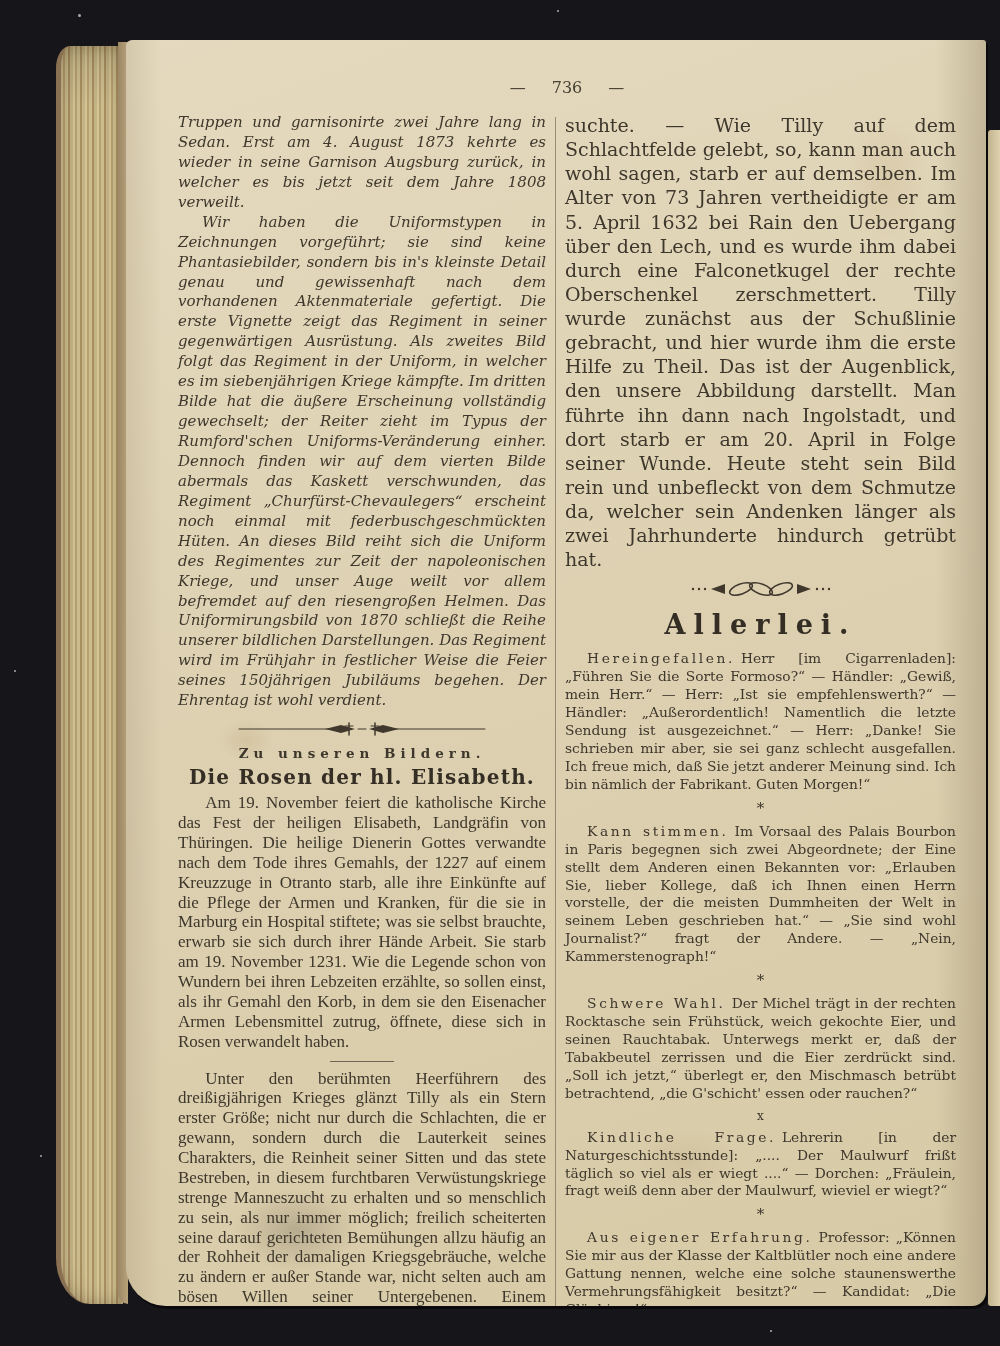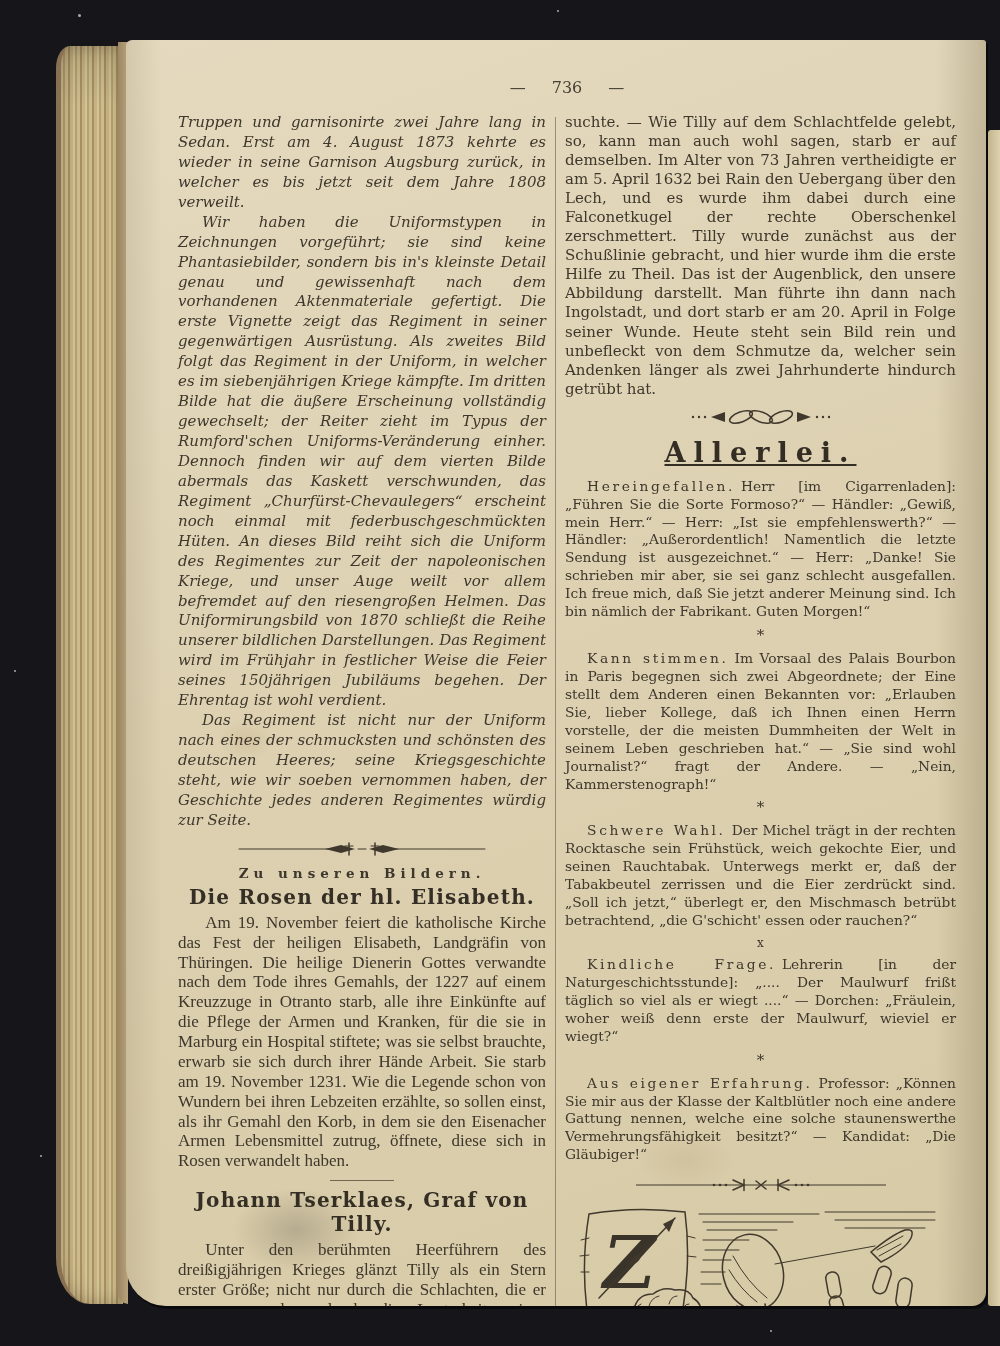--- a/index.html
+++ b/index.html
@@ -61,39 +61,39 @@
 
   .columns{display:flex;}
   .col-left{width:368px;}
   .divider-v{width:1px;background:#6e6452;opacity:.65;margin:4px 9px 28px 9px;}
   .col-right{flex:1;min-width:0;}
 
   p{margin:0;}
   .just{text-align:justify;text-justify:inter-word;hyphens:auto;}
   .indent{text-indent:1.6em;}
   .body-lg{font-size:15px;line-height:1.33;font-style:italic;}
-  .body-md{font-size:15px;line-height:1.27;}
+  .body-md{font-size:19px;line-height:1.27;}
   .body-xs{font-size:17px;line-height:1.17;font-family:Liberation Serif, serif;}
   .body-it{font-size:13.8px;line-height:1.3;}
 
   .ornament{display:flex;justify-content:center;margin:10px 0 8px 0;}
   .kicker{
     text-align:center;font-weight:bold;font-size:13.5px;letter-spacing:5px;
     margin:6px 0 4px 0;color:#35302
 6;
   }
   .heading{
     text-align:center;font-weight:bold;font-size:20px;letter-spacing:1.2px;
     margin:2px 0 4px 0;color:#342e24;
   }
   .short-rule{width:64px;height:1px;background:#55("#");background:#554c3e;margin:9px auto 7px auto;opacity:.8;}
 
   .allerlei-title{
     text-align:center;font-weight:bold;font-size:27px;letter-spacing:8px;
-    margin:12px 0 10px 0;color:#332d23;text-decoration:underline;
+    margin:12px 0 10px 0;color:#332d23;
   }
   .lead{letter-spacing:2.6px;margin-right:6px;}
   .sep{text-align:center;font-size:15px;line-height:1;margin:7px 0;color:#3e372c;}
   .raetsel-title{
     text-align:center;font-weight:bold;font-size:19px;letter-spacing:2px;
     margin:14px 0 10px 0;color:#332d23;
   }
   .rebus-wrap{display:flex;justify-content:center;}
   svg .ink{stroke:#40382c;fill:none;stroke-width:1.5;stroke-linecap:round;}
   svg .ink-thin{stroke:#40382c;fill:none;stroke-width:1;stroke-linecap:round;}
@@ -120,21 +120,20 @@
       <span>—</span>
       <span>736</span>
       <span>—</span>
     </div>
 
     <div class="columns">
 
       <div class="col-left">
         <p class="body-lg just">Truppen und garnisonirte zwei Jahre lang in Sedan. Erst am 4. August 1873 kehrte es wieder in seine Garnison Augsburg zurück, in welcher es bis jetzt seit dem Jahre 1808 verweilt.</p>
         <p class="body-lg just indent">Wir haben die Uniformstypen in Zeichnungen vorgeführt; sie sind keine Phantasiebilder, sondern bis in's kleinste Detail genau und gewissenhaft nach dem vorhandenen Aktenmateriale gefertigt. Die erste Vignette zeigt das Regiment in seiner gegenwärtigen Ausrüstung. Als zweites Bild folgt das Regiment in der Uniform, in welcher es im siebenjährigen Kriege kämpfte. Im dritten Bilde hat die äußere Erscheinung vollständig gewechselt; der Reiter zieht im Typus der Rumford'schen Uniforms-Veränderung einher. Dennoch finden wir auf dem vierten Bilde abermals das Kaskett verschwunden, das Regiment „Churfürst-Chevaulegers“ erscheint noch einmal mit federbuschgeschmückten Hüten. An dieses Bild reiht sich die Uniform des Regimentes zur Zeit der napoleonischen Kriege, und unser Auge weilt vor allem befremdet auf den riesengroßen Helmen. Das Uniformirungsbild von 1870 schließt die Reihe unserer bildlichen Darstellungen. Das Regiment wird im Frühjahr in festlicher Weise die Feier seines 150jährigen Jubiläums begehen. Der Ehrentag ist wohl verdient.</p>
-        <p class="body-lg just indent">Das Regiment ist nicht nur der Uniform nach eines der schmucksten und schönsten des deutschen Heeres; seine Kriegsgeschichte steht, wie wir soeben vernommen haben, der Geschichte jedes anderen Regimentes würdig zur Seite.</p>
 
         <div class="ornament">
           <svg width="250" height="16" viewBox="0 0 250 16">
             <line class="ink-thin" x1="2" y1="8" x2="100" y2="8"></line>
             <line class="ink-thin" x1="150" y1="8" x2="248" y2="8"></line>
             <polygon class="ink-fill" points="88,8 104,4 118,8 104,12"></polygon>
             <polygon class="ink-fill" points="132,8 146,4 162,8 146,12"></polygon>
             <line class="ink" x1="112" y1="2" x2="112" y2="14"></line>
             <line class="ink-thin" x1="108" y1="5" x2="116" y2="5"></line>
             <line class="ink" x1="138" y1="2" x2="138" y2="14"></line>
@@ -142,21 +141,20 @@
             <line class="ink-thin" x1="121" y1="8" x2="129" y2="8"></line>
           </svg>
         </div>
 
         <div class="kicker">Zu unseren Bildern.</div>
         <div class="heading">Die Rosen der hl. Elisabeth.</div>
         <p class="body-xs just indent">Am 19. November feiert die katholische Kirche das Fest der heiligen Elisabeth, Landgräfin von Thüringen. Die heilige Dienerin Gottes verwandte nach dem Tode ihres Gemahls, der 1227 auf einem Kreuzzuge in Otranto starb, alle ihre Einkünfte auf die Pflege der Armen und Kranken, für die sie in Marburg ein Hospital stiftete; was sie selbst brauchte, erwarb sie sich durch ihrer Hände Arbeit. Sie starb am 19. November 1231. Wie die Legende schon von Wundern bei ihren Lebzeiten erzählte, so sollen einst, als ihr Gemahl den Korb, in dem sie den Eisenacher Armen Lebensmittel zutrug, öffnete, diese sich in Rosen verwandelt haben.</p>
 
         <div class="short-rule"></div>
 
-        <div class="heading">Johann Tserklaes, Graf von Tilly.</div>
         <p class="body-xs just indent">Unter den berühmten Heerführern des dreißigjährigen Krieges glänzt Tilly als ein Stern erster Größe; nicht nur durch die Schlachten, die er gewann, sondern durch die Lauterkeit seines Charakters, die Reinheit seiner Sitten und das stete Bestreben, in diesem furchtbaren Verwüstungskriege strenge Manneszucht zu erhalten und so menschlich zu sein, als nur immer möglich; freilich scheiterten seine darauf gerichteten Bemühungen allzu häufig an der Rohheit der damaligen Kriegsgebräuche, welche zu ändern er außer Stande war, nicht selten auch am bösen Willen seiner Untergebenen. Einem freiherrlichen Geschlechte in Brabant entsprossen, holte er sich auf dem Schlachtfelde bei Stadtlohn im Münsterschen, woselbst er den Herzog von Braunschweig auf's Haupt schlug, den Grafentitel. Seine bekannteste That ist die Eroberung von Magdeburg, die seinem Namen Jahrhunderte hindurch das Schandmal eines Mordbrenners aufdrückte, bis erst in verhältnißmäßig neuer Zeit eine unbefangenere Geschichtsforschung zu Tage brachte, daß der Brand von Magdeburg nicht das Werk seiner Hände, sondern das der fanatisirten Bürger selbst war, und daß er mit Aufbietung aller verfügbaren Mittel dem Feuer Einhalt zu gebieten</p>
       </div>
 
       <div class="divider-v"></div>
 
       <div class="col-right">
         <p class="body-md just">suchte. — Wie Tilly auf dem Schlachtfelde gelebt, so, kann man auch wohl sagen, starb er auf demselben. Im Alter von 73 Jahren vertheidigte er am 5. April 1632 bei Rain den Uebergang über den Lech, und es wurde ihm dabei durch eine Falconetkugel der rechte Oberschenkel zerschmettert. Tilly wurde zunächst aus der Schußlinie gebracht, und hier wurde ihm die erste Hilfe zu Theil. Das ist der Augenblick, den unsere Abbildung darstellt. Man führte ihn dann nach Ingolstadt, und dort starb er am 20. April in Folge seiner Wunde. Heute steht sein Bild rein und unbefleckt von dem Schmutze da, welcher sein Andenken länger als zwei Jahrhunderte hindurch getrübt hat.</p>
 
         <div class="ornament">
           <svg width="240" height="16" viewBox="0 0 240 16">
@@ -185,21 +183,21 @@
           <span class="lead">Kann stimmen.</span><span>Im Vorsaal des Palais Bourbon in Paris begegnen sich zwei Abgeordnete; der Eine stellt dem Anderen einen Bekannten vor: „Erlauben Sie, lieber Kollege, daß ich Ihnen einen Herrn vorstelle, der die meisten Dummheiten der Welt in seinem Leben geschrieben hat.“ — „Sie sind wohl Journalist?“ fragt der Andere. — „Nein, Kammerstenograph!“</span>
         </p>
         <div class="sep">*</div>
 
         <p class="body-it just indent">
           <span class="lead">Schwere Wahl.</span><span>Der Michel trägt in der rechten Rocktasche sein Frühstück, weich gekochte Eier, und seinen Rauchtabak. Unterwegs merkt er, daß der Tabakbeutel zerrissen und die Eier zerdrückt sind. „Soll ich jetzt,“ überlegt er, den Mischmasch betrübt betrachtend, „die G'schicht' essen oder rauchen?“</span>
         </p>
         <div class="sep" style="font-size:12px;">x</div>
 
         <p class="body-it just indent">
-          <span class="lead">Kindliche Frage.</span><span>Lehrerin [in der Naturgeschichtsstunde]: „.... Der Maulwurf frißt täglich so viel als er wiegt ....“ — Dorchen: „Fräulein, woher weiß denn erste der Maulwurf, wieviel er wiegt?“</span>
+          <span class="lead">Kindliche Frage.</span><span>Lehrerin [in der Naturgeschichtsstunde]: „.... Der Maulwurf frißt täglich so viel als er wiegt ....“ — Dorchen: „Fräulein, fragt weiß denn aber der Maulwurf, wieviel er wiegt?“</span>
         </p>
         <div class="sep">*</div>
 
         <p class="body-it just indent">
           <span class="lead">Aus eigener Erfahrung.</span><span>Professor: „Können Sie mir aus der Klasse der Kaltblütler noch eine andere Gattung nennen, welche eine solche staunenswerthe Vermehrungsfähigkeit besitzt?“ — Kandidat: „Die Gläubiger!“</span>
         </p>
 
         <div class="ornament" style="margin-top:14px;">
           <svg width="250" height="14" viewBox="0 0 250 14">
             <line class="ink-thin" x1="0" y1="7" x2="250" y2="7"></line>

